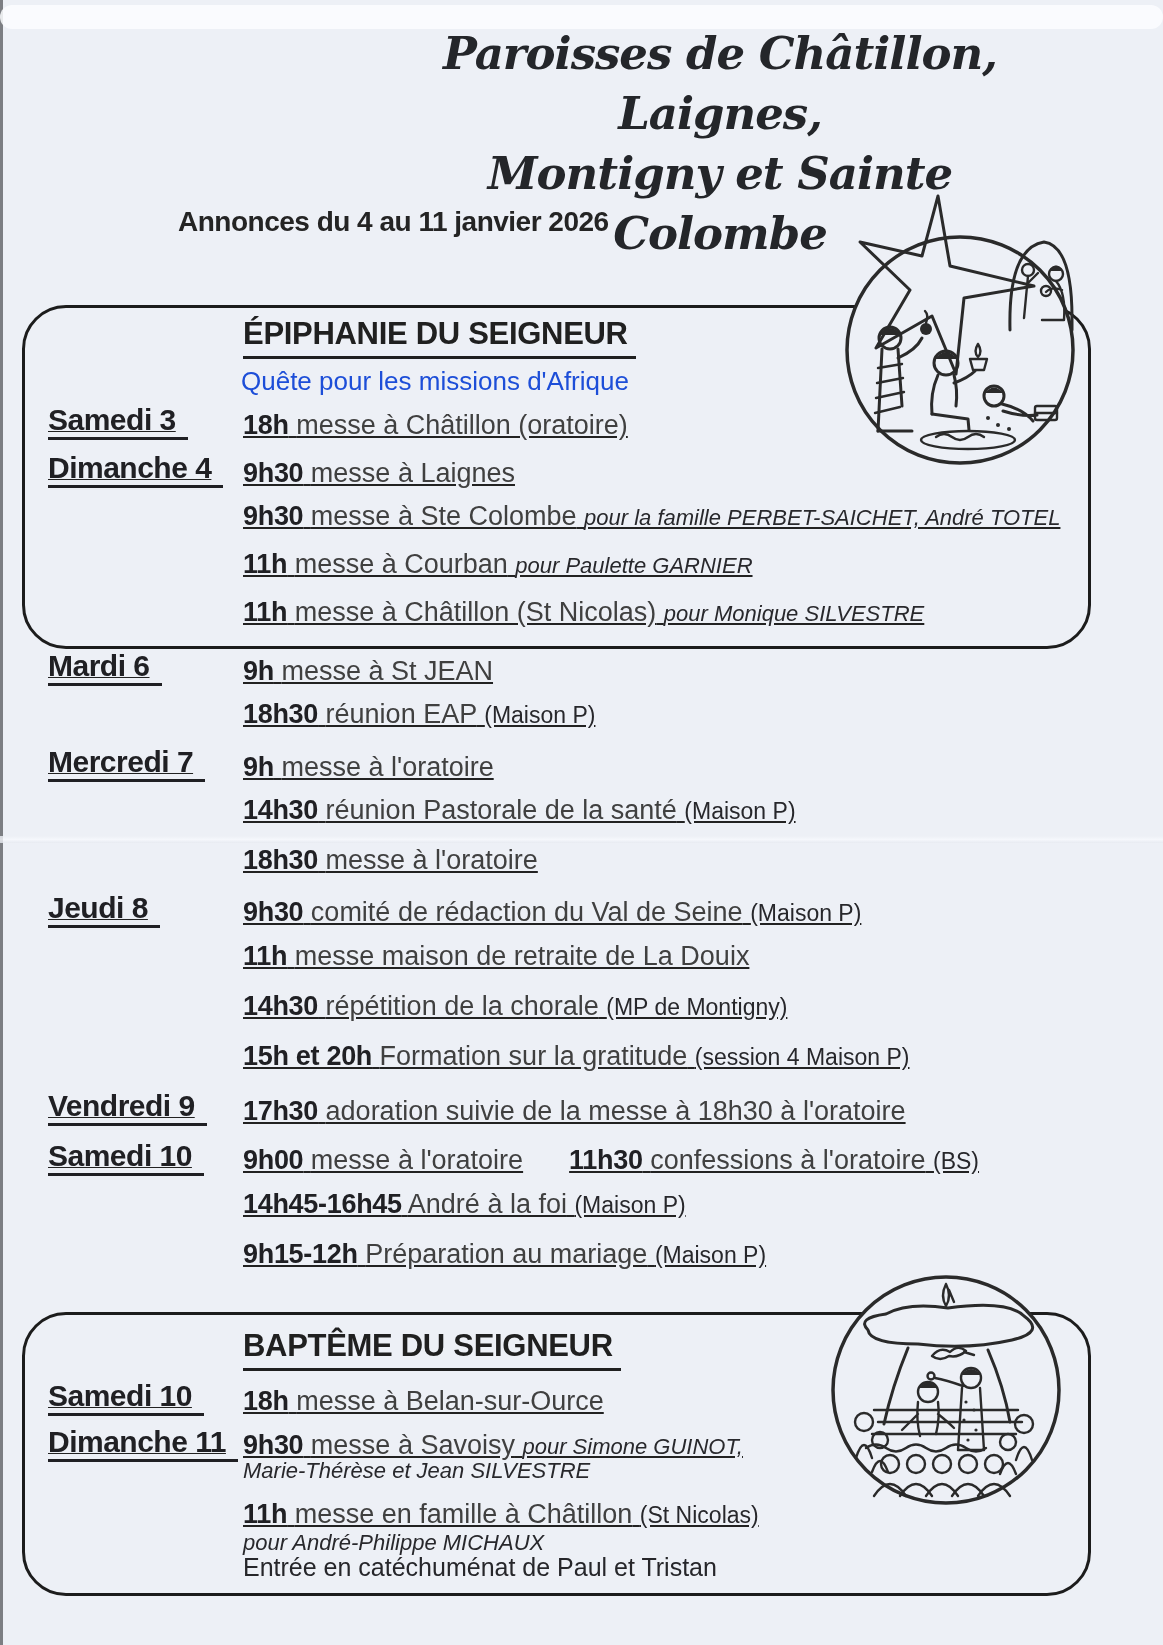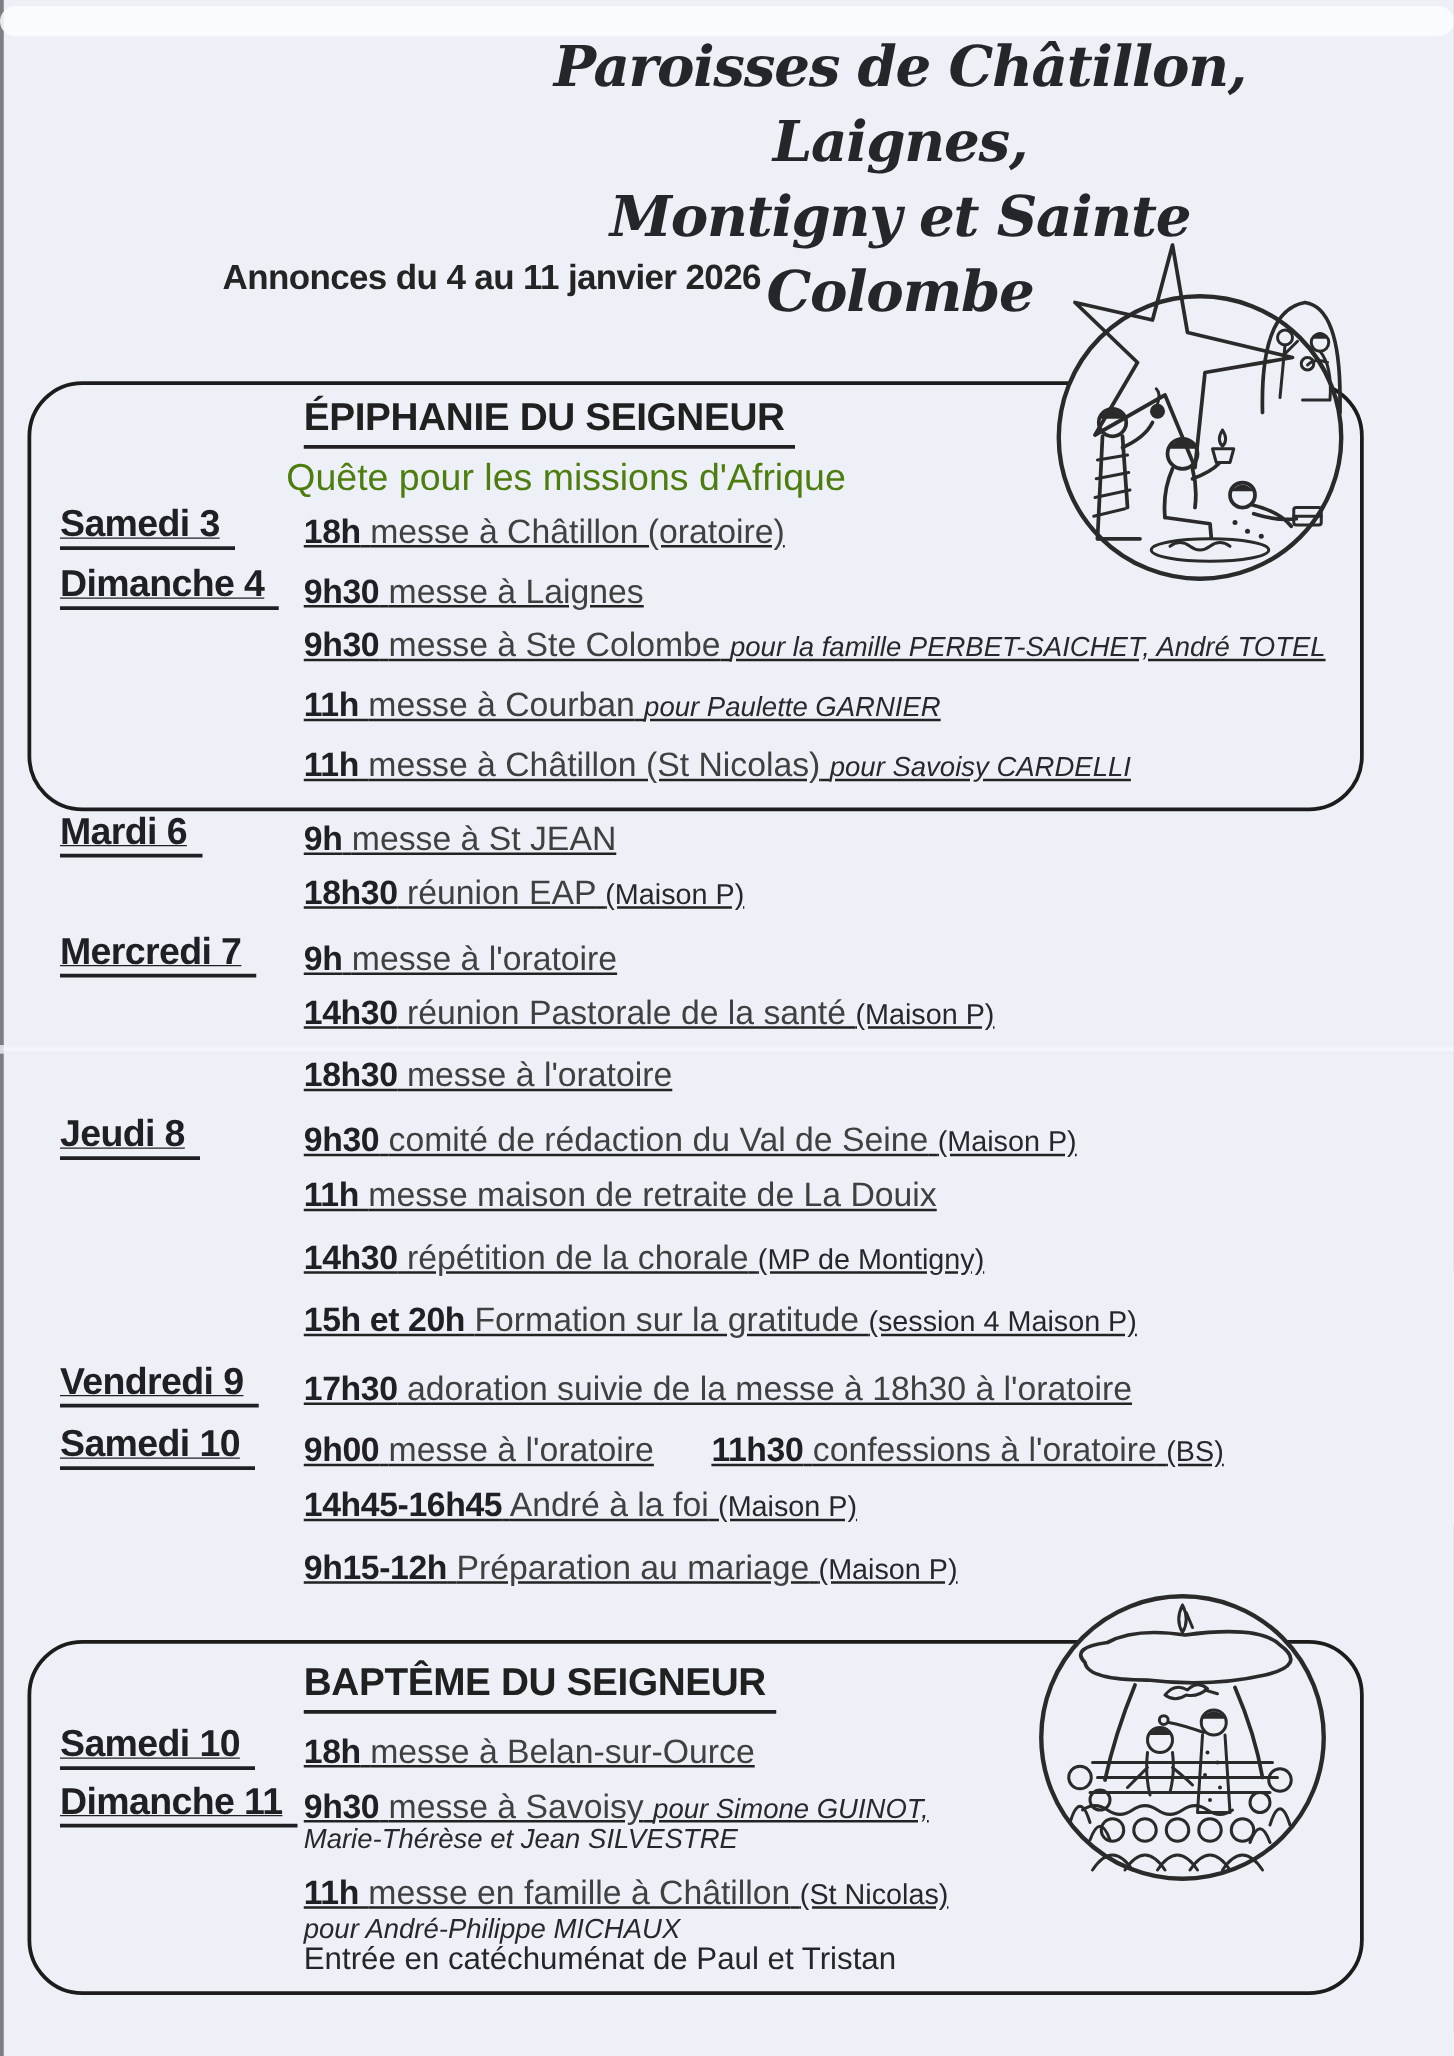--- a/index.html
+++ b/index.html
@@ -47,22 +47,22 @@
 
   
   .sec-title{
     position:absolute;left:243px;
     font-size:31px;font-weight:bold;color:#202020;
     letter-spacing:-0.3px;
     border-bottom:3.5px solid #202020;
     padding:0 8px 4px 0;
   }
   .sec-sub{
-    position:absolute;left:229px;
-    font-size:30px;color:#4d7c0f;
+    position:absolute;left:241px;
+    font-size:26px;color:#1d4ed8;
   }
 
   
   .row{
     position:absolute;left:48px;
     display:flex;align-items:flex-end;
     white-space:nowrap;
     line-height:36px;
     text-decoration:underline;
   }
@@ -204,21 +204,21 @@
   <div class="row" style="top:498px">
     <span class="datecell"></span>
     <span class="cell"><span class="time">9h30</span> <span class="txt">messe à Ste Colombe</span> <span class="note">pour la famille PERBET-SAICHET, André TOTEL</span></span>
   </div>
   <div class="row" style="top:546px">
     <span class="datecell"></span>
     <span class="cell"><span class="time">11h</span> <span class="txt">messe à Courban</span> <span class="note">pour Paulette GARNIER</span></span>
   </div>
   <div class="row" style="top:594px">
     <span class="datecell"></span>
-    <span class="cell"><span class="time">11h</span> <span class="txt">messe à Châtillon (St Nicolas)</span> <span class="note">pour Savoisy CARDELLI</span></span>
+    <span class="cell"><span class="time">11h</span> <span class="txt">messe à Châtillon (St Nicolas)</span> <span class="note">pour Monique SILVESTRE</span></span>
   </div>
 
   <div class="row" style="top:648px">
     <span class="datecell"><span class="date">Mardi 6</span></span>
     <span class="cell"><span class="time">9h</span> <span class="txt">messe à St JEAN</span></span>
   </div>
   <div class="row" style="top:696px">
     <span class="datecell"></span>
     <span class="cell"><span class="time">18h30</span> <span class="txt">réunion EAP</span> <span class="small">(Maison P)</span></span>
   </div>

